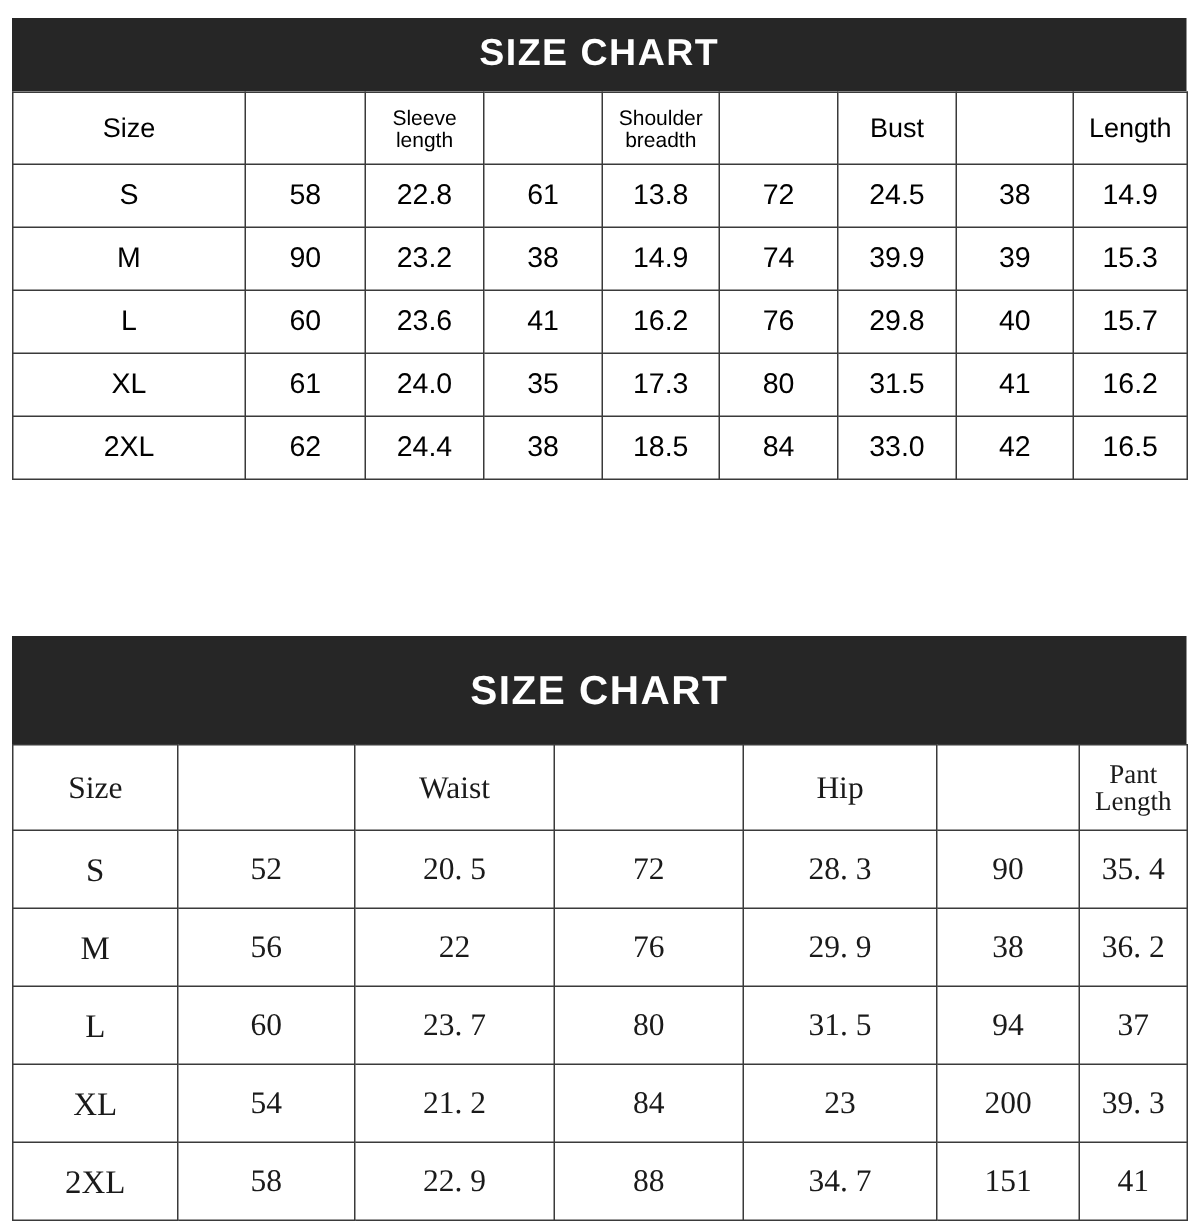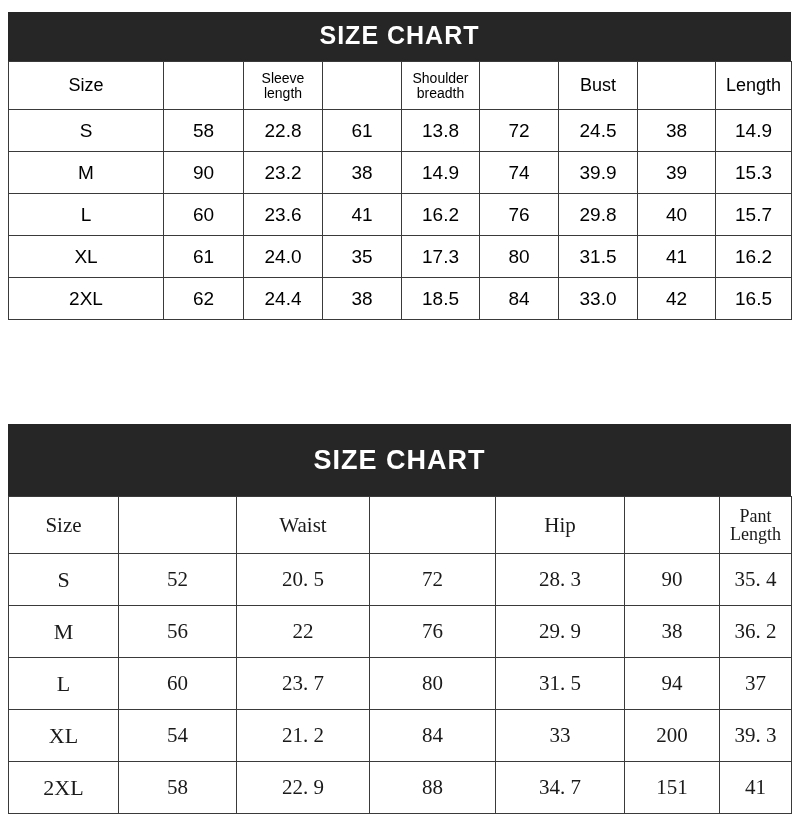--- a/index.html
+++ b/index.html
@@ -259,21 +259,21 @@
           <td>80</td>
           <td>31. 5</td>
           <td>94</td>
           <td>37</td>
         </tr>
         <tr>
           <td class="sz">XL</td>
           <td>54</td>
           <td>21. 2</td>
           <td>84</td>
-          <td>33</td>
+          <td>23</td>
           <td>200</td>
           <td>39. 3</td>
         </tr>
         <tr>
           <td class="sz">2XL</td>
           <td>58</td>
           <td>22. 9</td>
           <td>88</td>
           <td>34. 7</td>
           <td>151</td>

